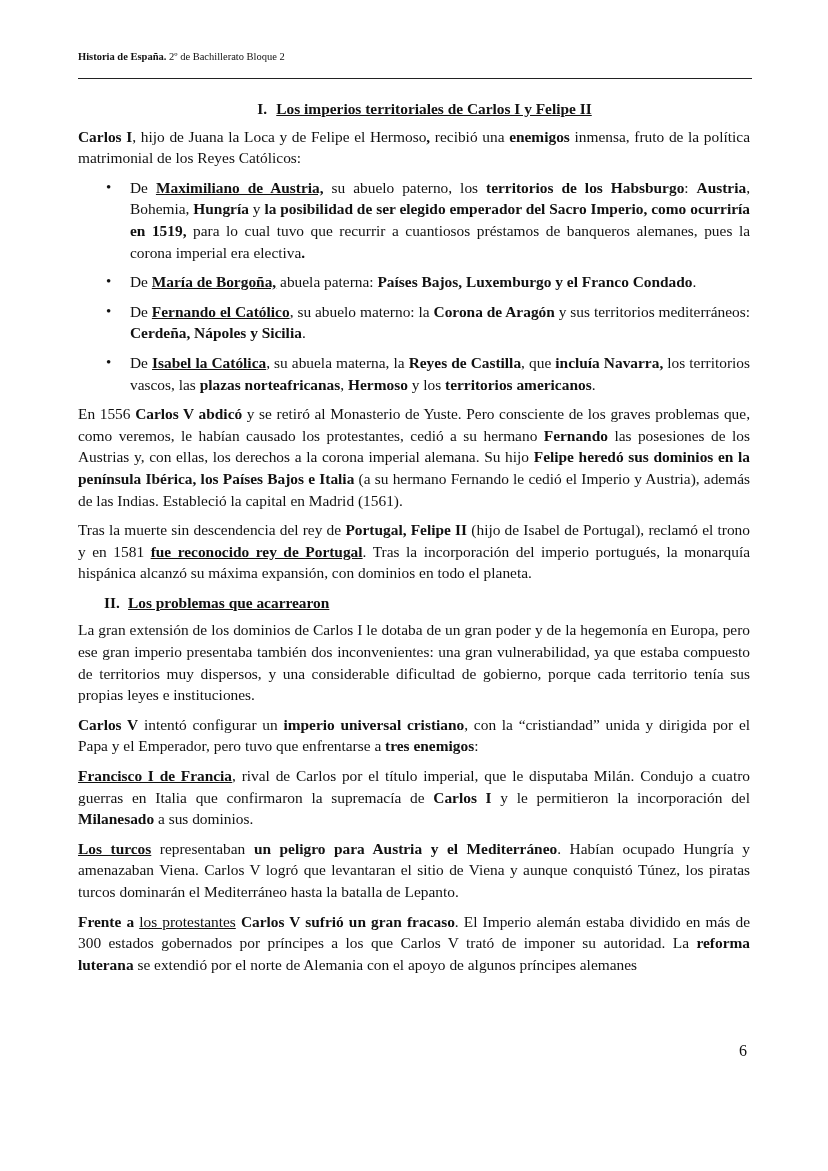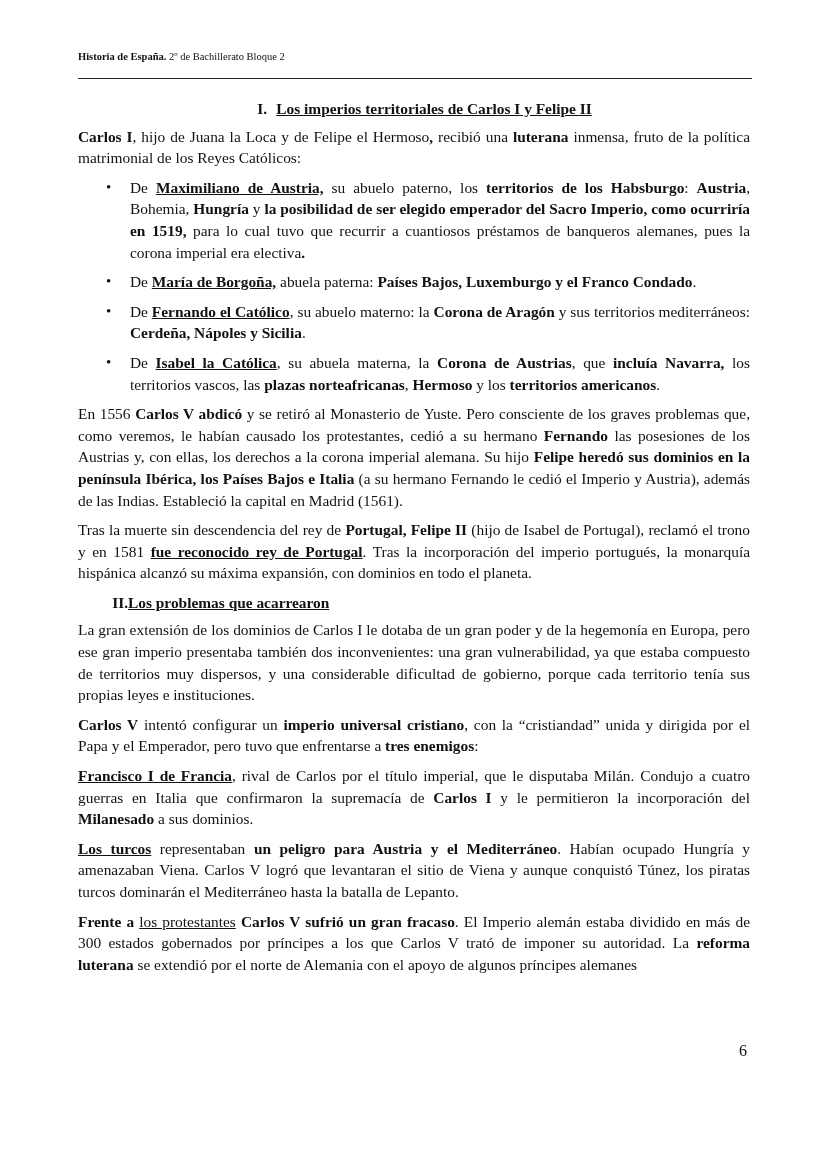--- a/index.html
+++ b/index.html
@@ -22,21 +22,21 @@
   .title3 {
     font-weight: bold; font-size: 15.8px; margin: 0 0 6px 0;
     padding-left: 52px;
   }
   .title3 .num { display: inline-block; width: 22px; font-size: 14px; }
   .h-roman { font-weight: bold; margin: 0 0 6px 0; }
   .h-roman .rn { display: inline-block; width: 28px; }
   .h-roman .txt { text-decoration: underline; }
   .h-roman.first { padding-left: 12px; text-align: center; }
   .h-roman.second { padding-left: 26px; }
-  .h-roman.second .rn { width: 24px; text-align: right; }
+  .h-roman.second .rn { width: 24px; }
   .h-arrow { font-weight: bold; margin: 0 0 6px 0; }
   .h-arrow .arrow { display: inline-block; width: 26px; font-size: 13px; }
   .h-arrow .txt { text-decoration: underline; }
   ul.bullets { list-style: none; margin: 0 0 8px 0; padding: 0; }
   ul.bullets li {
     position: relative; padding-left: 52px; margin: 0 0 8px 0; text-align: justify;
   }
   ul.bullets li .dot {
     position: absolute; left: 28px; top: 0; font-size: 15px;
   }
@@ -54,39 +54,39 @@
 </div>
 
 <div class="content">
 
 
   <div class="h-roman first">
     <span class="rn">I.</span><span class="txt">Los imperios territoriales de Carlos I y Felipe II</span>
   </div>
 
   <p>
-    <b>Carlos I</b><span>, hijo de Juana la Loca y de Felipe el Hermoso</span><b>,</b><span> recibió una </span><b>luterana</b><span> inmensa, fruto de la política matrimonial de los Reyes Católicos:</span>
+    <b>Carlos I</b><span>, hijo de Juana la Loca y de Felipe el Hermoso</span><b>,</b><span> recibió una </span><b>enemigos</b><span> inmensa, fruto de la política matrimonial de los Reyes Católicos:</span>
   </p>
 
   <ul class="bullets">
     <li>
       <span class="dot">•</span>
       <span>De </span><b><u>Maximiliano de Austria,</u></b><span> su abuelo paterno, los </span><b>territorios de los Habsburgo</b><span>: </span><b>Austria</b><span>, Bohemia, </span><b>Hungría</b><span> y </span><b>la posibilidad de ser elegido emperador del Sacro Imperio, como ocurriría en 1519,</b><span> para lo cual tuvo que recurrir a cuantiosos préstamos de banqueros alemanes, pues la corona imperial era electiva</span><b>.</b>
     </li>
     <li>
       <span class="dot">•</span>
       <span>De </span><b><u>María de Borgoña,</u></b><span> abuela paterna: </span><b>Países Bajos, Luxemburgo y el Franco Condado</b><span>.</span>
     </li>
     <li>
       <span class="dot">•</span>
       <span>De </span><b><u>Fernando el Católico</u></b><span>, su abuelo materno: la </span><b>Corona de Aragón</b><span> y sus territorios mediterráneos: </span><b>Cerdeña, Nápoles y Sicilia</b><span>.</span>
     </li>
     <li>
       <span class="dot">•</span>
-      <span>De </span><b><u>Isabel la Católica</u></b><span>, su abuela materna, la </span><b>Corona de Austrias</b><span>, que </span><b>incluía Navarra,</b><span> los territorios vascos, las </span><b>plazas norteafricanas</b><span>, </span><b>Hermoso</b><span> y los </span><b>territorios americanos</b><span>.</span>
+      <span>De </span><b><u>Isabel la Católica</u></b><span>, su abuela materna, la </span><b>Reyes de Castilla</b><span>, que </span><b>incluía Navarra,</b><span> los territorios vascos, las </span><b>plazas norteafricanas</b><span>, </span><b>Hermoso</b><span> y los </span><b>territorios americanos</b><span>.</span>
     </li>
   </ul>
 
   <p>
     <span>En 1556 </span><b>Carlos V abdicó</b><span> y se retiró al Monasterio de Yuste. Pero consciente de los graves problemas que, como veremos, le habían causado los protestantes, cedió a su hermano </span><b>Fernando</b><span> las posesiones de los Austrias y, con ellas, los derechos a la corona imperial alemana. Su hijo </span><b>Felipe heredó sus dominios en la península Ibérica, los Países Bajos e Italia</b><span> (a su hermano Fernando le cedió el Imperio y Austria), además de las Indias. Estableció la capital en Madrid (1561).</span>
   </p>
 
   <p>
     <span>Tras la muerte sin descendencia del rey de </span><b>Portugal, Felipe II</b><span> (hijo de Isabel de Portugal), reclamó el trono y en 1581 </span><b><u>fue reconocido rey de Portugal</u></b><span>. Tras la incorporación del imperio portugués, la monarquía hispánica alcanzó su máxima expansión, con dominios en todo el planeta.</span>
   </p>

